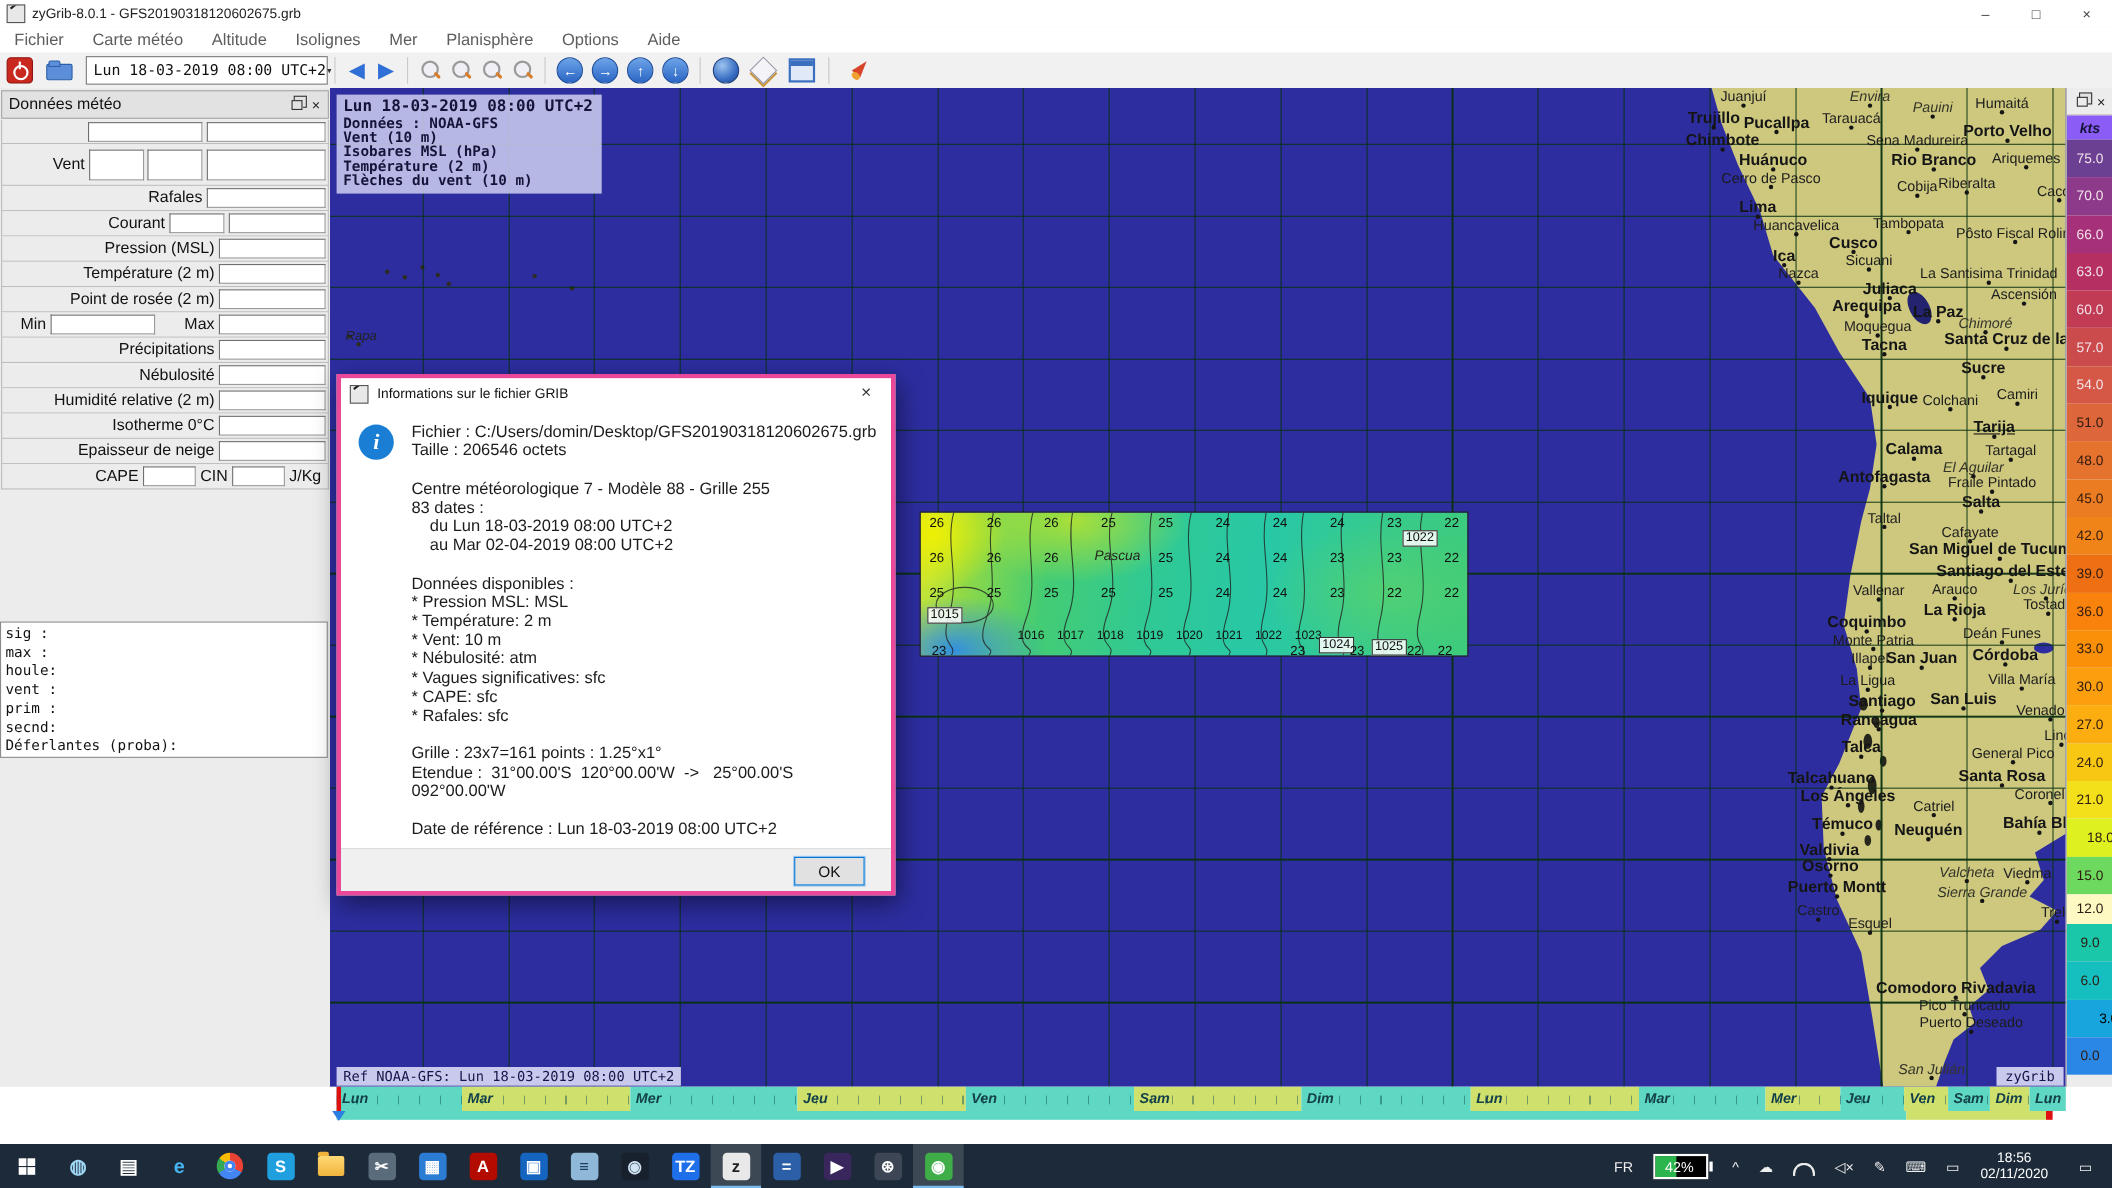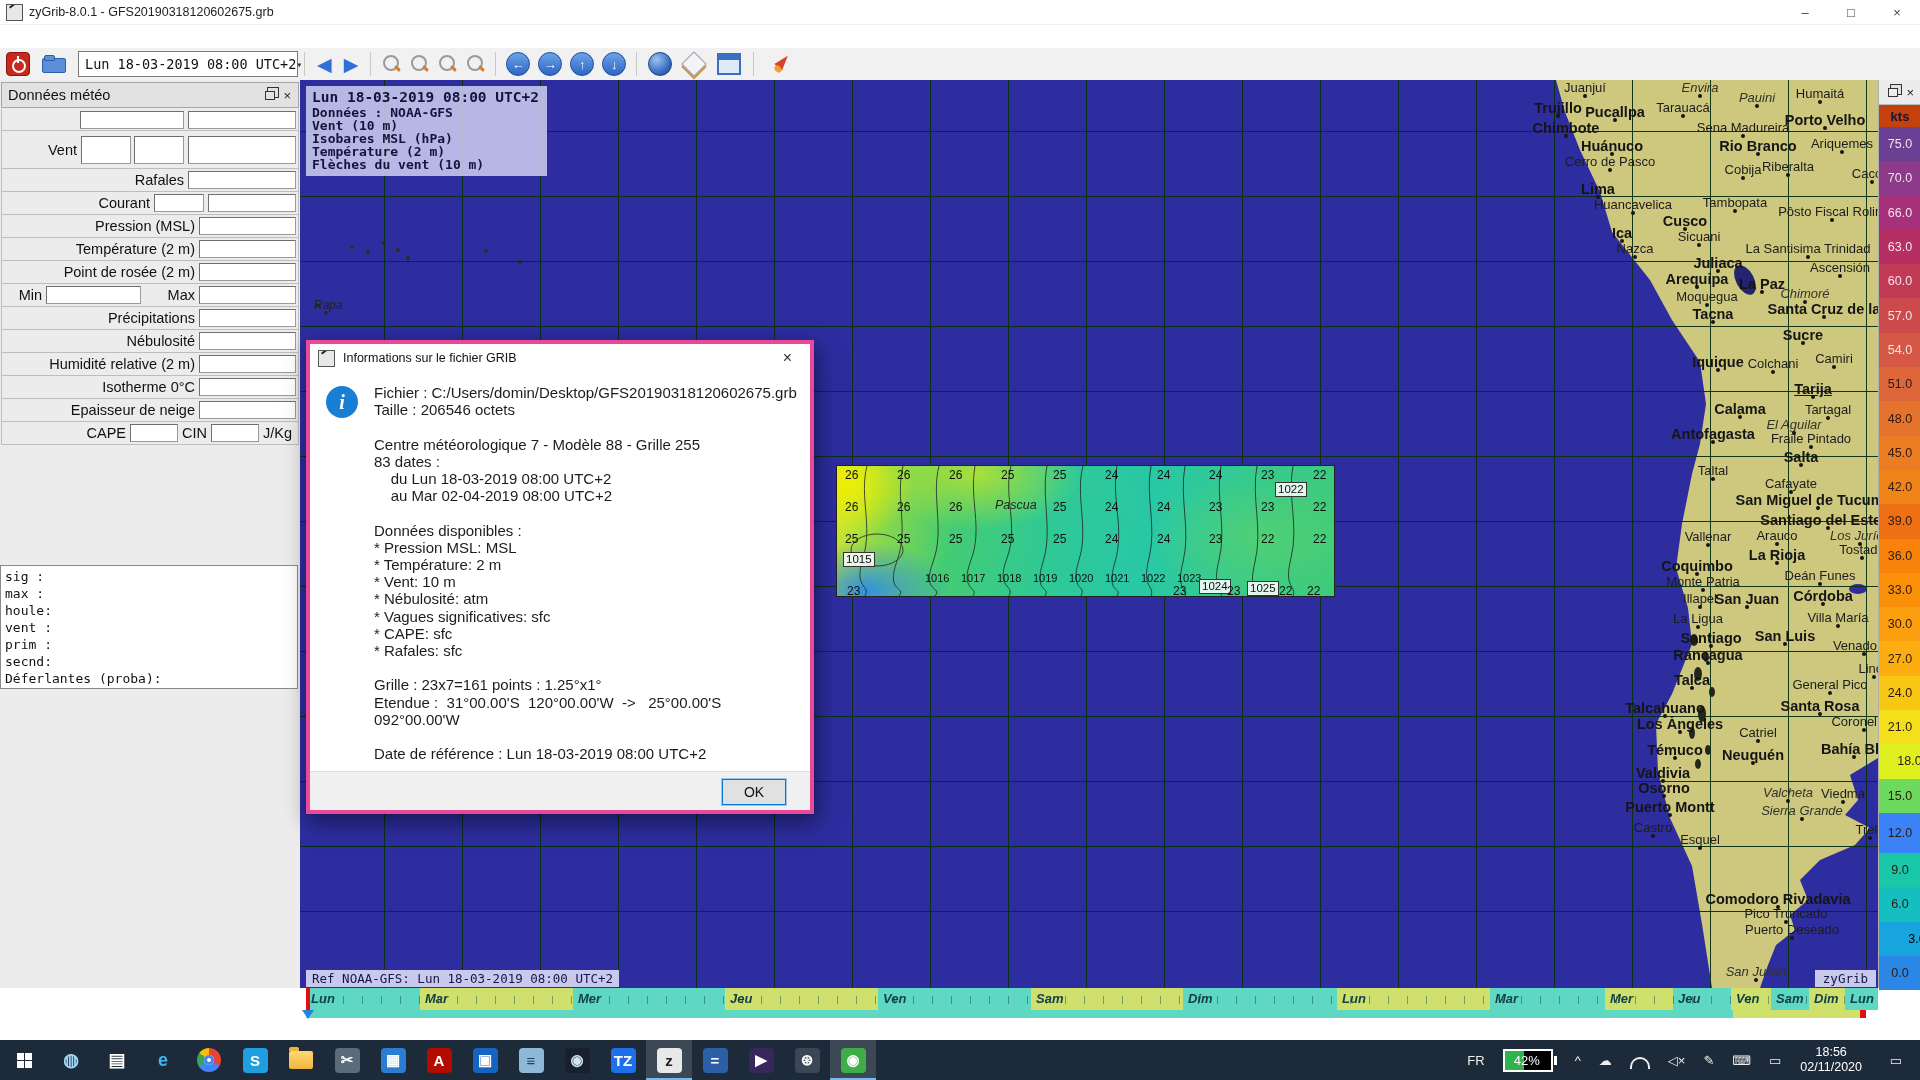--- a/index.html
+++ b/index.html
@@ -74,21 +74,21 @@
      radial-gradient(90px 70px at 2% 15%,rgba(240,240,0,.95),rgba(240,240,0,0) 75%),
      radial-gradient(150px 80px at 28% 6%,rgba(205,230,35,.75),rgba(205,230,35,0) 70%),
      radial-gradient(160px 90px at 85% 55%,rgba(110,215,90,.45),rgba(110,215,90,0) 70%),
      linear-gradient(100deg,#dcea32 0%,#8ed947 10%,#44cc74 24%,#2fc996 44%,#28c8a6 62%,#36ca8e 80%,#3ecb7a 100%);}
   .gnum{position:absolute;font-size:12px;color:#101010;font-family:"Liberation Sans",sans-serif;}
   .gbox{position:absolute;font-size:11.5px;color:#101010;background:rgba(255,255,255,.85);border:1px solid #333;padding:0 2px;line-height:13px;}
   .glabel{position:absolute;font-style:italic;font-size:12.5px;color:#26261e;}
   
   #scale-dock{left:1878px;top:80px;width:42px;height:908px;background:#ececec;border-left:1px solid #b0b0b0;}
   #scale-mini{height:24px;display:flex;align-items:center;justify-content:flex-end;border-bottom:1px solid #bbb;}
-  #scale-unit{height:22px;background:#c2410c;display:flex;align-items:center;justify-content:center;font-weight:bold;font-size:13px;color:#15153a;}
+  #scale-unit{height:22px;background:#8b5cf6;display:flex;align-items:center;justify-content:center;font-weight:bold;font-size:13px;color:#15153a;font-style:italic;}
   .band{display:flex;align-items:center;justify-content:center;font-size:12.5px;}
   
   #timeline{left:300px;top:988px;width:1578px;height:30px;background:#fff;}
   .seg{position:absolute;top:0;height:22px;}
   .seg-label{font-style:italic;font-weight:bold;font-size:13px;color:#14404a;padding:3px 0 0 5px;white-space:nowrap;}
   #tick-overlay{position:absolute;left:6px;top:8px;width:1566px;height:8px;
      background:repeating-linear-gradient(90deg,transparent 0 18px,rgba(10,70,80,.45) 18px 19px);}
   #red-marker{position:absolute;left:6px;top:0;width:4px;height:22px;background:#e01010;}
   .thin{position:absolute;top:22px;height:8px;}
   #blue-pointer{position:absolute;left:2px;top:22px;width:0;height:0;border-left:6px solid transparent;border-right:6px solid transparent;border-top:9px solid #2b7fe0;}
@@ -140,20 +140,32 @@
   <div class="abs" id="titlebar">
     <div id="app-icon"></div>
     <div id="title-text">zyGrib-8.0.1 - GFS20190318120602675.grb</div>
     <div id="win-controls">
       <div class="win-btn">–</div>
       <div class="win-btn">□</div>
       <div class="win-btn">×</div>
     </div>
   </div>
 
+  <div class="abs" id="menubar">
+      <div id="menu-items" style="display:flex;">
+        <div class="menu-item">Fichier</div>
+        <div class="menu-item">Carte météo</div>
+        <div class="menu-item">Altitude</div>
+        <div class="menu-item">Isolignes</div>
+        <div class="menu-item">Mer</div>
+        <div class="menu-item">Planisphère</div>
+        <div class="menu-item">Options</div>
+        <div class="menu-item">Aide</div>
+      </div>
+    </div>
 
   <div class="abs" id="toolbar">
     <div id="power-btn"></div>
     <div id="open-btn"></div>
     <div id="date-combo">
       <div class="val">Lun 18-03-2019 08:00 UTC+2</div>
       <div class="arrow">▾</div>
     </div>
     <div class="tsep"></div>
     <div class="nav-tri">◀</div>
@@ -576,21 +588,21 @@
         <div class="band" style="height: 34.3px; background: rgb(240, 132, 24); color: rgb(45, 26, 16);">42.0</div>
         <div class="band" style="height: 34.3px; background: rgb(238, 112, 19); color: rgb(45, 26, 16);">39.0</div>
         <div class="band" style="height: 34.3px; background: rgb(248, 130, 12); color: rgb(45, 26, 16);">36.0</div>
         <div class="band" style="height: 34.3px; background: rgb(250, 143, 8); color: rgb(45, 26, 16);">33.0</div>
         <div class="band" style="height: 34.3px; background: rgb(251, 159, 14); color: rgb(45, 26, 16);">30.0</div>
         <div class="band" style="height: 34.3px; background: rgb(252, 174, 16); color: rgb(45, 26, 16);">27.0</div>
         <div class="band" style="height: 34.3px; background: rgb(247, 199, 19); color: rgb(45, 26, 16);">24.0</div>
         <div class="band" style="height: 34.3px; background: rgb(243, 224, 26); color: rgb(45, 26, 16);">21.0</div>
         <div class="band" style="height: 34.3px; background: rgb(223, 240, 33); color: rgb(45, 26, 16); padding-left: 19px;">18.0</div>
         <div class="band" style="height: 34.3px; background: rgb(110, 217, 95); color: rgb(45, 26, 16);">15.0</div>
-        <div class="band" style="height: 40px; background: #3b82f6; color: rgb(45, 26, 16);">12.0</div>
+        <div class="band" style="height: 27px; background: #fef9c3; color: rgb(45, 26, 16);">12.0</div>
         <div class="band" style="height: 34.3px; background: rgb(26, 199, 168); color: rgb(45, 26, 16);">9.0</div>
         <div class="band" style="height: 34.3px; background: rgb(21, 191, 192); color: rgb(45, 26, 16);">6.0</div>
         <div class="band" style="height: 34.3px; background: rgb(24, 165, 221); color: #000000; padding-left: 34px;">3.0</div>
         <div class="band" style="height: 34.3px; background: rgb(43, 135, 230); color: rgb(45, 26, 16);">0.0</div>
       </div>
   </div>
 
   <div class="abs" id="timeline">
     <div id="day-segments">
         <div class="seg" style="left: 6px; width: 114px; background: rgb(94, 216, 195);">

